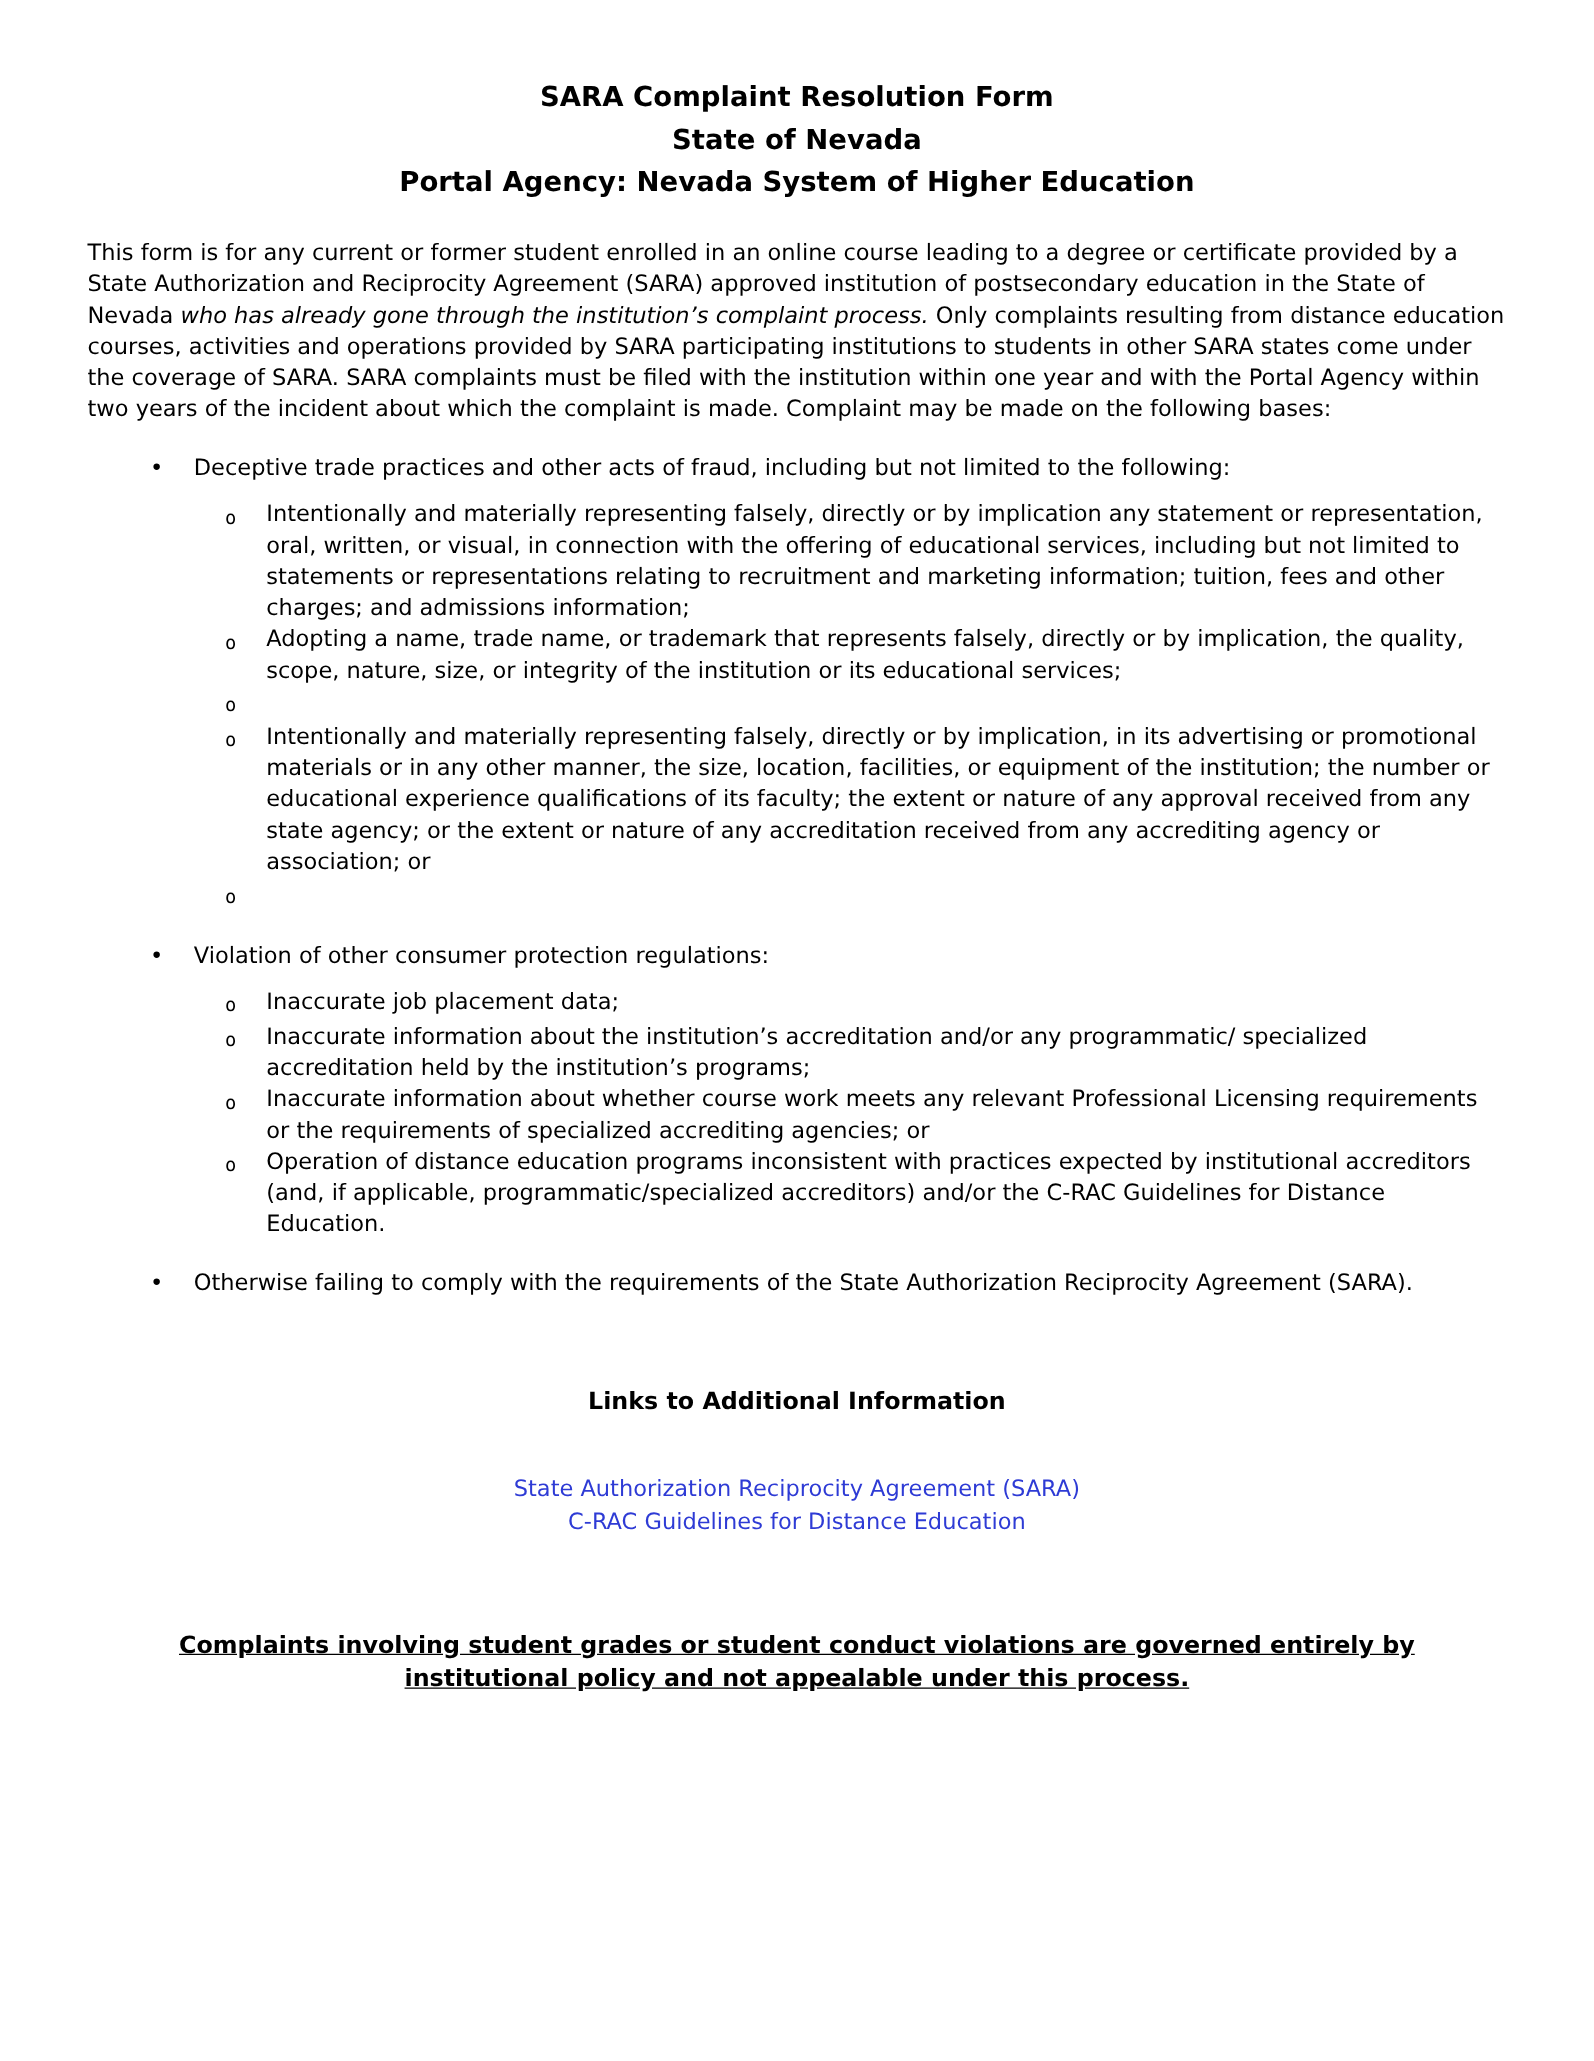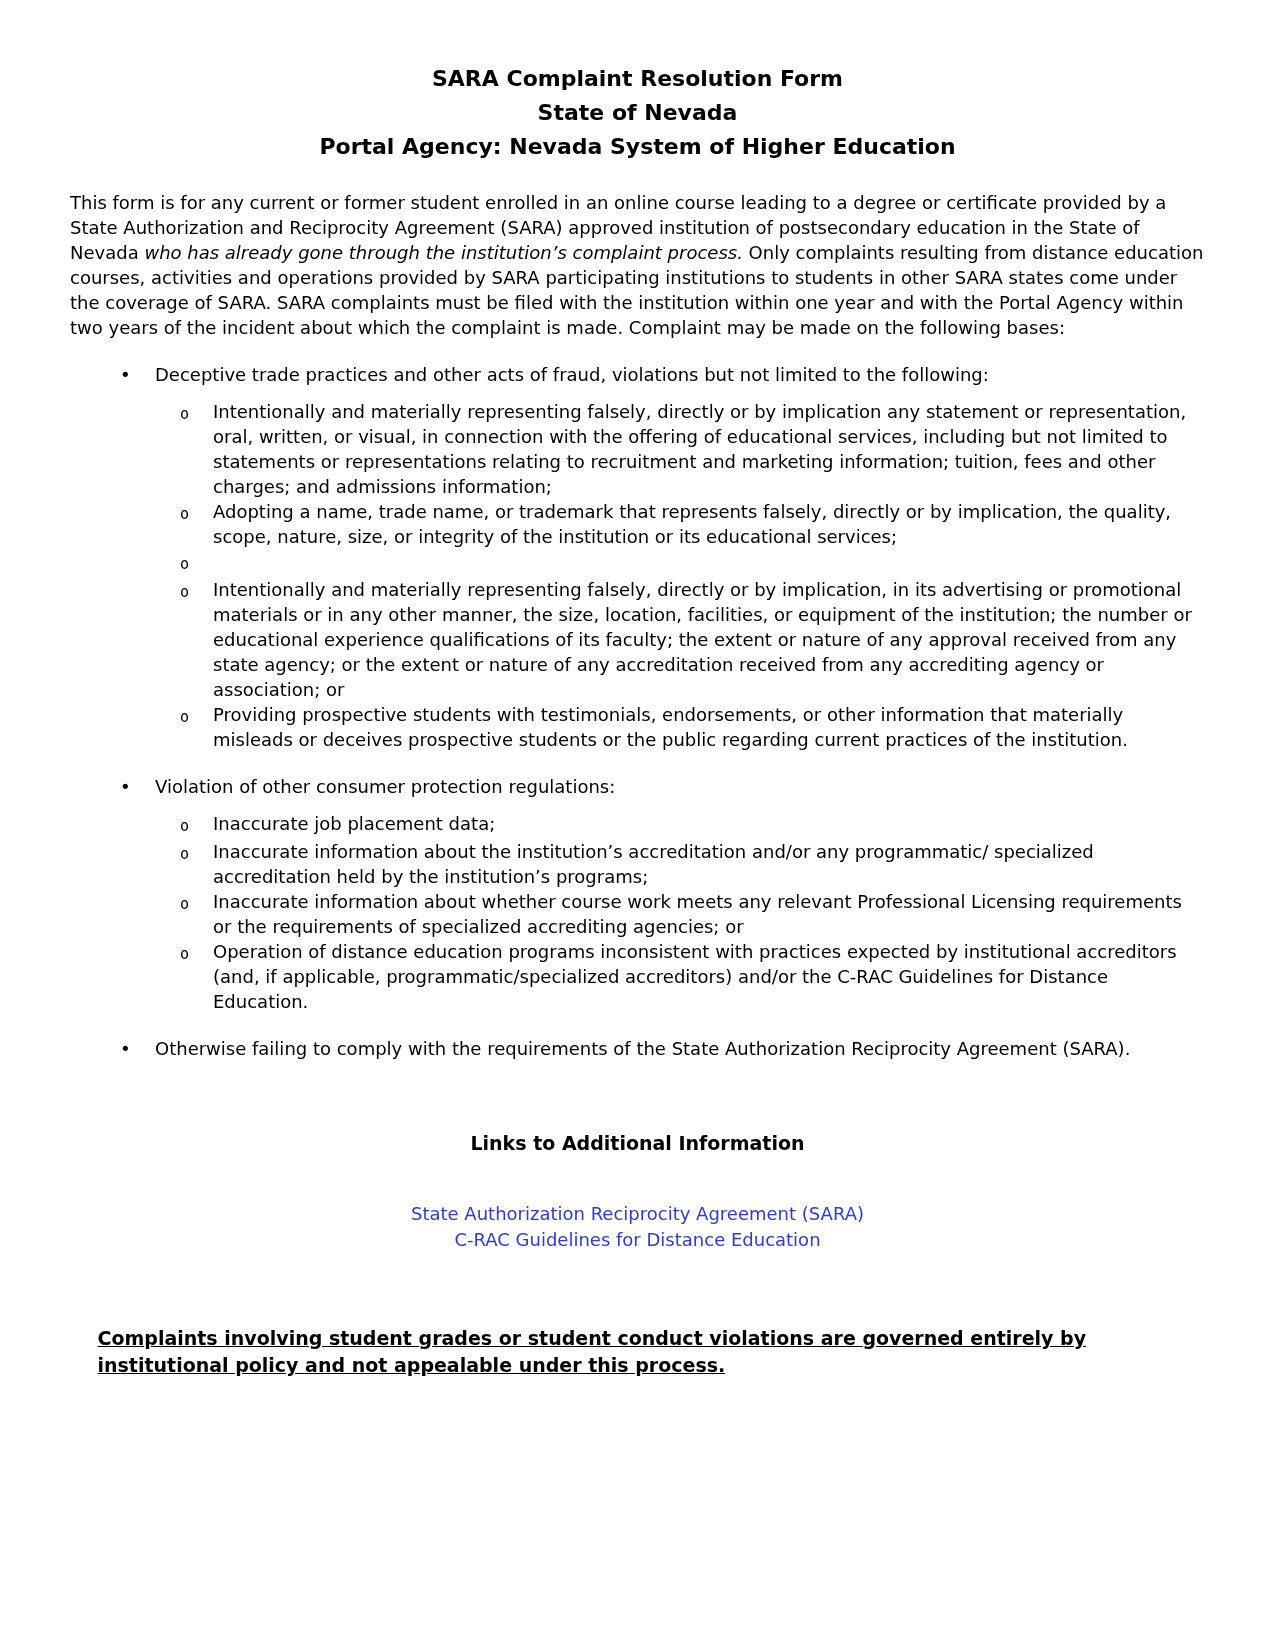--- a/index.html
+++ b/index.html
@@ -70,21 +70,21 @@
     font-size: 18px;
     line-height: 26px;
   }
   .doc-link {
     display: block;
     color: var(--link-color, #2E3BD5);
     text-decoration: none;
     cursor: pointer;
   }
   .footer-notice {
-    text-align: left;
+    text-align: center;
     font-weight: bold;
     font-size: 19px;
     line-height: 27px;
     text-decoration: underline;
     max-width: 1080px;
     margin: 72px auto 0 auto;
   }
 </style>
 </head>
 <body>
@@ -96,41 +96,40 @@
     <div>State of Nevada</div>
     <div>Portal Agency: Nevada System of Higher Education</div>
   </div>
 
   <p class="intro"><span>This form is for any current or former student enrolled in an online course leading to a degree or certificate provided by a State Authorization and Reciprocity Agreement (SARA) approved institution of postsecondary education in the State of Nevada </span><span class="italic">who has already gone through the institution’s complaint process.</span><span>  Only complaints resulting from distance education courses, activities and operations provided by SARA participating institutions to students in other SARA states come under the coverage of SARA.  SARA complaints must be filed with the institution within one year and with the Portal Agency within two years of the incident about which the complaint is made.  Complaint may be made on the following bases:</span></p>
 
   <section>
 
     <div class="l1-item">
       <span class="l1-marker">•</span>
-      <span class="l1-text">Deceptive trade practices and other acts of fraud, violations but not limited to the following:</span>
+      <span class="l1-text">Deceptive trade practices and other acts of fraud, including but not limited to the following:</span>
     </div>
     <div class="l2-group">
       <div class="l2-item">
         <span class="l2-marker">o</span>
         <span class="l2-text">Intentionally and materially representing falsely, directly or by implication any statement or representation, oral, written, or visual, in connection with the offering of educational services, including but not limited to statements or representations relating to recruitment and marketing information; tuition, fees and other charges; and admissions information;</span>
       </div>
       <div class="l2-item">
         <span class="l2-marker">o</span>
         <span class="l2-text">Adopting a name, trade name, or trademark that represents falsely, directly or by implication, the quality, scope, nature, size, or integrity of the institution or its educational services;</span>
       </div>
       <div class="l2-item">
         <span class="l2-marker">o</span>
       </div>
       <div class="l2-item">
         <span class="l2-marker">o</span>
         <span class="l2-text">Intentionally and materially representing falsely, directly or by implication, in its advertising or promotional materials or in any other manner, the size, location, facilities, or equipment of the institution; the number or educational experience qualifications of its faculty; the extent or nature of any approval received from any state agency; or the extent or nature of any accreditation received from any accrediting agency or association; or</span>
       </div>
       <div class="l2-item">
         <span class="l2-marker">o</span>
-        <span class="l2-text">Providing prospective students with testimonials, endorsements, or other information that materially misleads or deceives prospective students or the public regarding current practices of the institution.</span>
       </div>
     </div>
 
     <div class="l1-item">
       <span class="l1-marker">•</span>
       <span class="l1-text">Violation of other consumer protection regulations:</span>
     </div>
     <div class="l2-group">
       <div class="l2-item">
         <span class="l2-marker">o</span>

